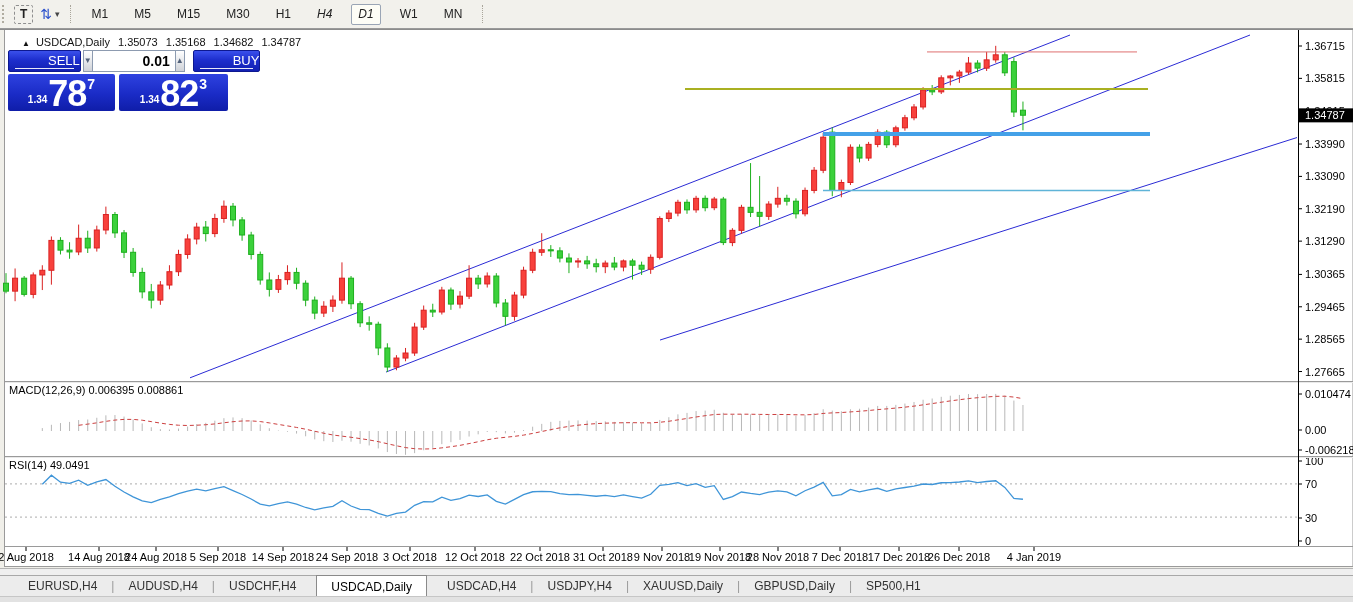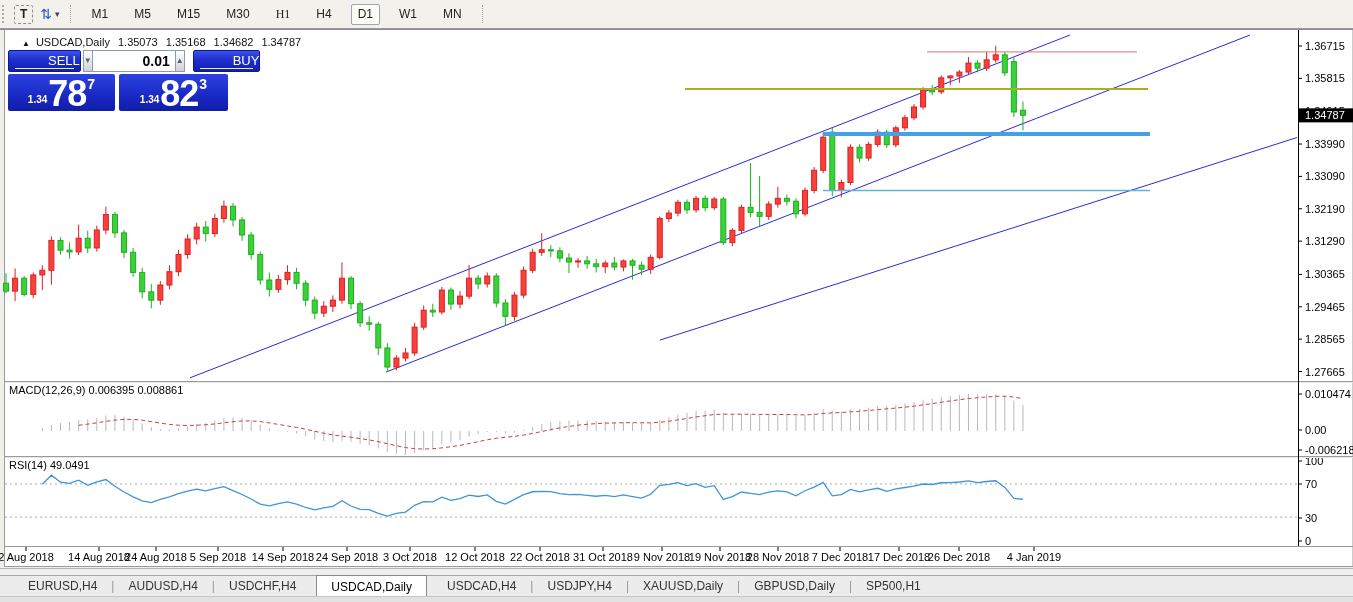--- a/index.html
+++ b/index.html
@@ -4,21 +4,21 @@
 <style>
   html,body{margin:0;padding:0;width:1353px;height:602px;overflow:hidden;
     font-family:"Liberation Sans",sans-serif;background:#f0efe9;}
   
   #toolbar{position:absolute;left:0;top:0;width:1353px;height:28px;background:#f2f1ec;
     border-bottom:1px solid #9a9a9a;display:flex;align-items:center;}
   .grip{width:5px;height:18px;border-left:2px dotted #b0aca0;margin:0 4px 0 2px;}
   .tbtn{font-size:12px;color:#222;padding:3px 6px;margin:0 1px;border:1px solid transparent;
     border-radius:2px;cursor:default;line-height:13px;}
   .tbtn.tool{border:1px dashed #8f8f8f;font-weight:bold;padding:2px 5px;}
-  .tbtn.active{background:#fdfdf6;border:1px solid #9aa5b5;}
+  .tbtn.active{background:#fdfdf6;border:1px solid #9aa5b5;font-style:italic;}
   .caret{font-size:9px;color:#444;margin:0 3px 0 1px;}
   .cycle{color:#2b50cc;font-size:14px;padding:2px 2px 2px 6px;}
   .vsep{width:1px;height:18px;border-left:1px dotted #a9a59a;margin:0 7px;}
   
   #chartwrap{position:absolute;left:0;top:29px;width:1353px;height:424px;}
   svg{display:block;}
   
   #quotebar{position:absolute;left:22px;top:36px;font-size:11px;color:#111;text-align:right;}
   #quotebar .tri{font-size:8px;margin-right:6px;}
   #quotebar span.v{margin-left:5px;}
@@ -60,22 +60,22 @@
   <div class="grip"></div>
   <div class="tbtn tool">T</div>
   <span class="cycle">⇅</span>
   <span class="caret">▾</span>
   <div class="vsep"></div>
   <div id="tfgroup" style="display: flex;">
       <div class="tbtn" style="margin: 0px 6px;">M1</div>
       <div class="tbtn" style="margin: 0px 6px;">M5</div>
       <div class="tbtn" style="margin: 0px 6px;">M15</div>
       <div class="tbtn" style="margin: 0px 6px; text-align: center;">M30</div>
-      <div class="tbtn" style="margin: 0px 6px; font-family: Liberation Serif, serif;">H1</div>
-      <div class="tbtn" style="margin: 0px 6px;">H4</div>
+      <div class="tbtn" style="margin: 0px 6px;">H1</div>
+      <div class="tbtn" style="margin: 0px 6px; font-style: italic;">H4</div>
       <div class="tbtn active" style="margin: 0px 6px;">D1</div>
       <div class="tbtn" style="margin: 0px 6px;">W1</div>
       <div class="tbtn" style="margin: 0px 6px;">MN</div>
     </div>
   <div class="vsep"></div>
 </div>
 
 <div id="chartwrap">
   <svg id="chart-svg" width="1353" height="538" viewBox="0 29 1353 538">
       <rect x="0" y="29" width="1353" height="538" fill="#f0efe9"></rect>

